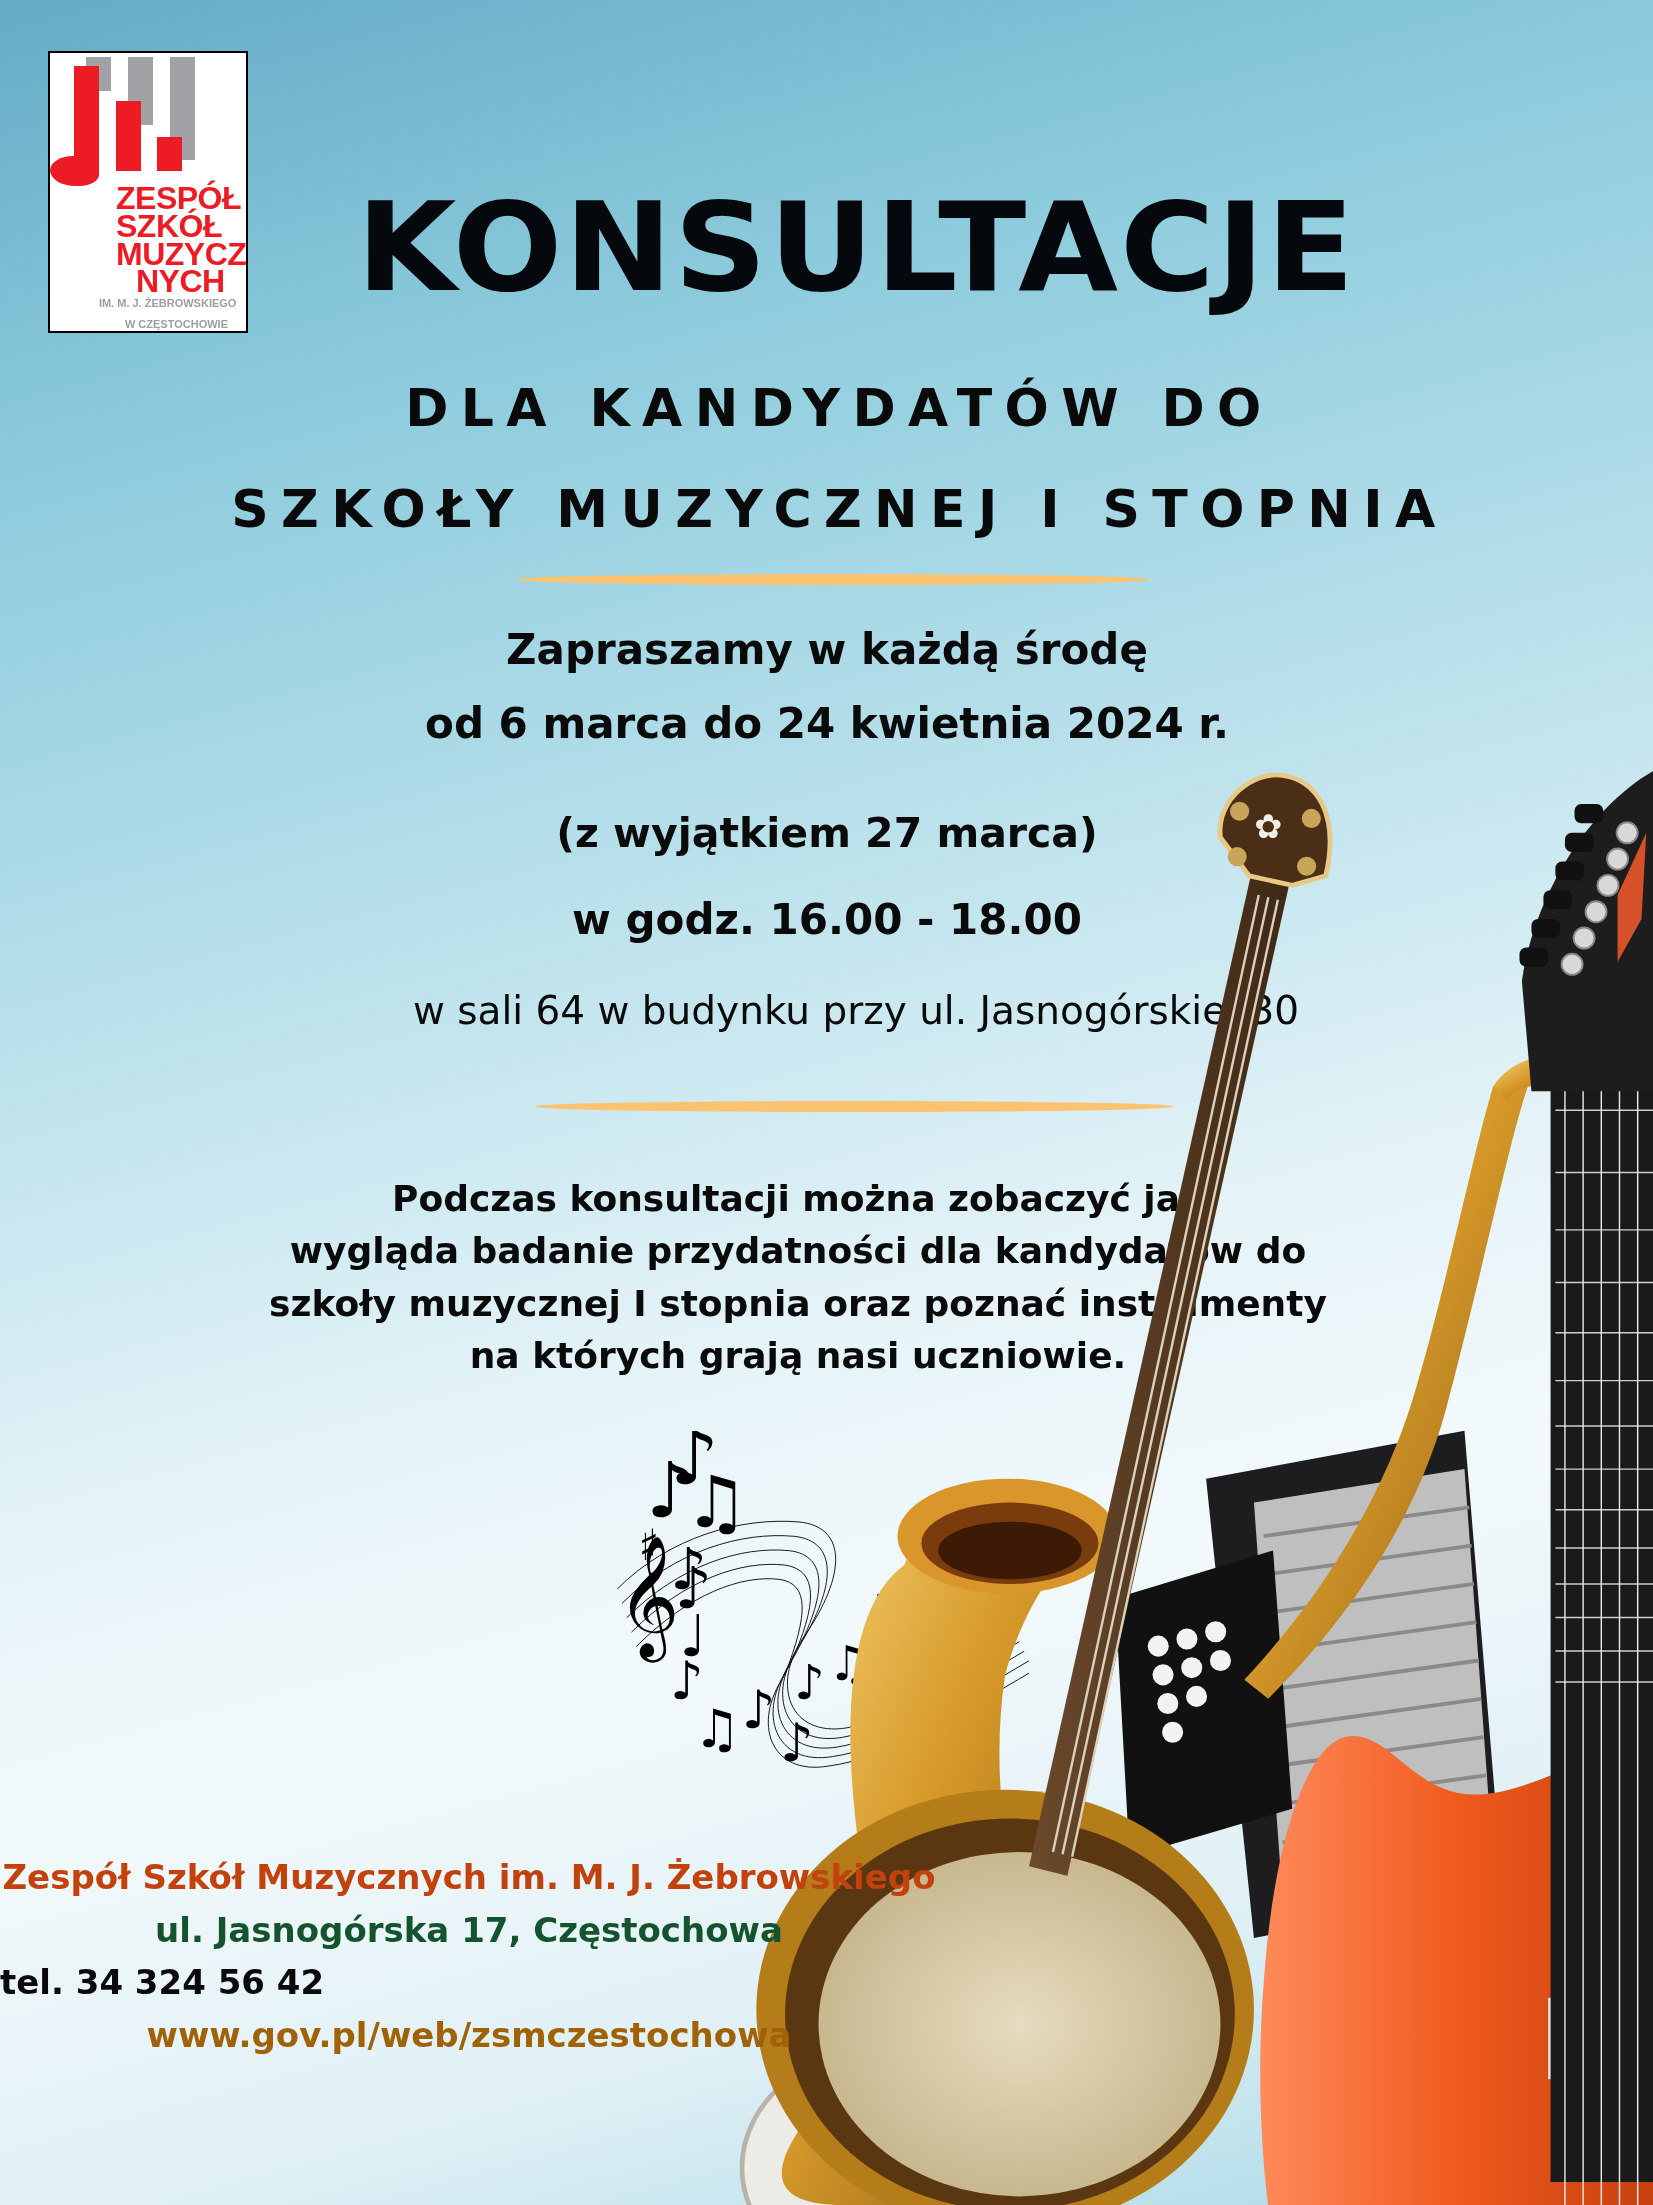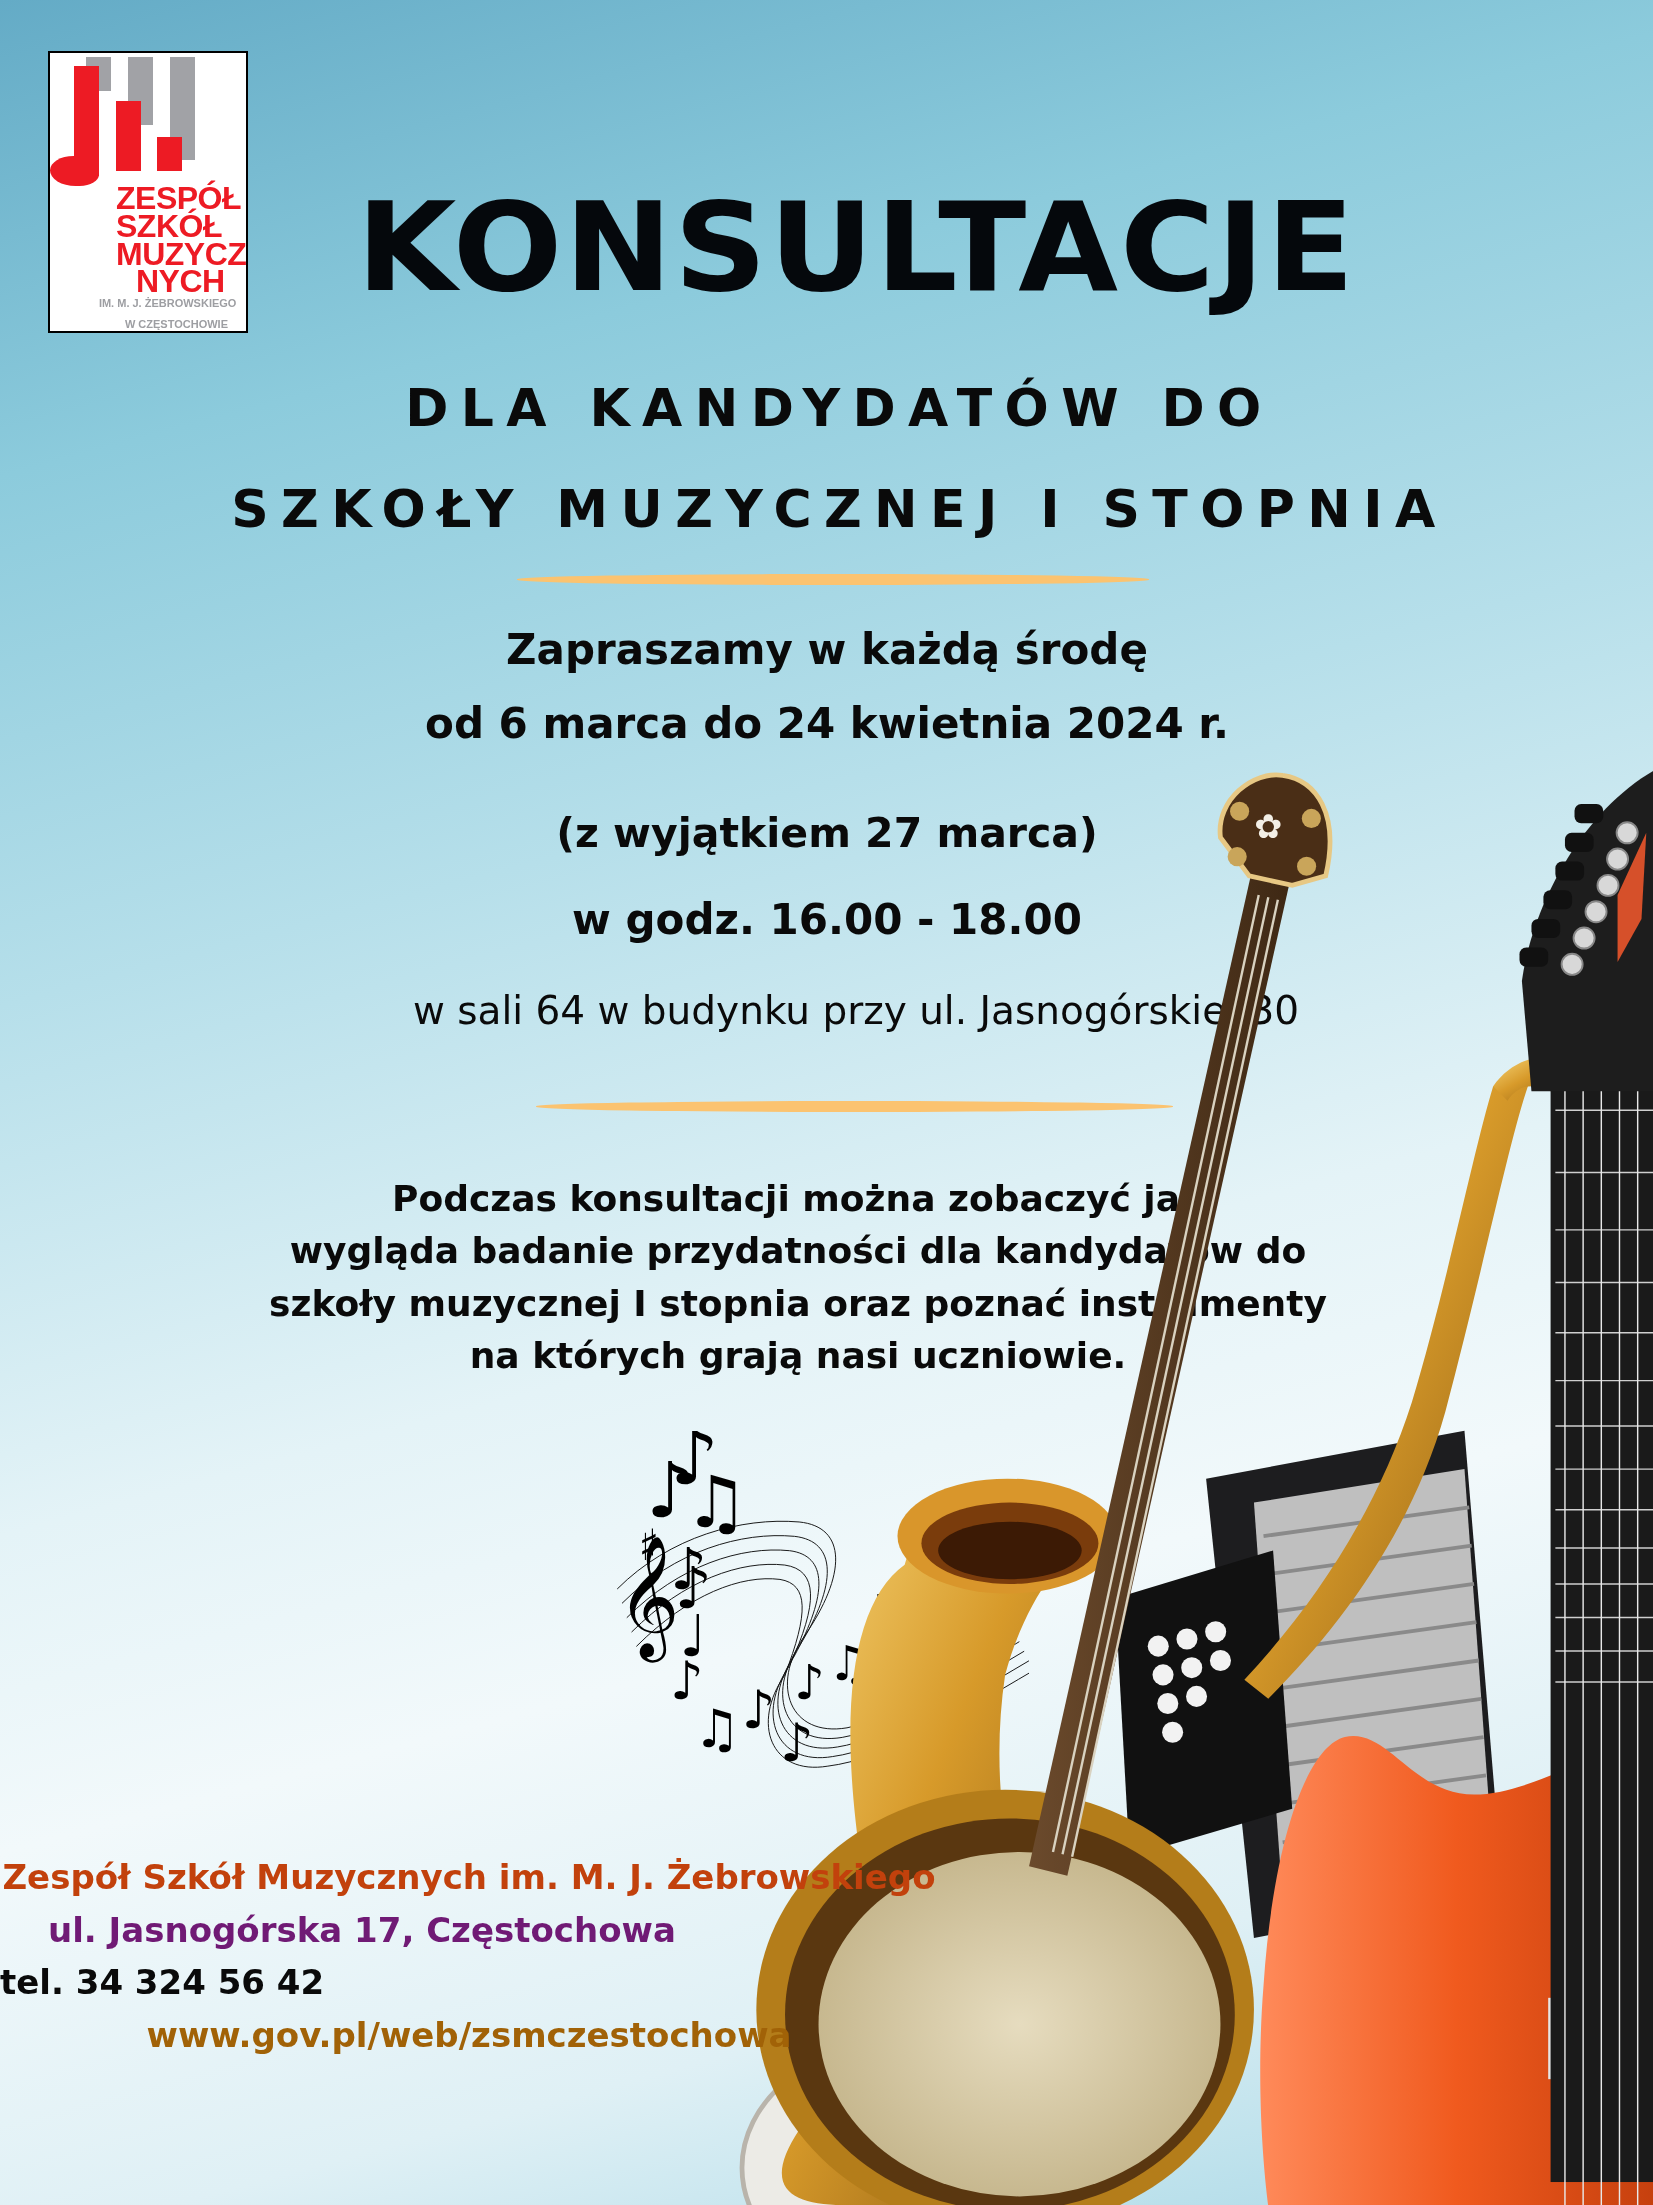--- a/index.html
+++ b/index.html
@@ -234,16 +234,16 @@
         <rect x="1770" y="290" width="60" height="40" rx="14"></rect>
       <rect x="1750" y="350" width="60" height="40" rx="14"></rect>
         <rect x="1725" y="410" width="60" height="40" rx="14"></rect>
       <rect x="1700" y="470" width="60" height="40" rx="14"></rect>
         <rect x="1675" y="530" width="60" height="40" rx="14"></rect>
     </g>
   </g>
 </svg>
 
 <div class="abs foot" style="left:0;width:938px;text-align:center;top:1857px;color:#c2410c;white-space:nowrap;">Zespół Szkół Muzycznych im. M. J. Żebrowskiego</div>
-<div class="abs foot" style="left:0;width:938px;text-align:left;top:1910px;color:#701a75;white-space:nowrap;padding-left:48px;">ul. Jasnogórska 17, Częstochowa</div>
+<div class="abs foot" style="left:0;width:938px;text-align:center;top:1910px;color:#14532d;white-space:nowrap;">ul. Jasnogórska 17, Częstochowa</div>
 <div class="abs foot" style="left:0;width:938px;text-align:left;top:1962px;color:#0a0a0a;white-space:nowrap;">tel. 34 324 56 42</div>
 <div class="abs foot" style="left:0;width:938px;text-align:center;top:2015px;color:#a16207;white-space:nowrap;">www.gov.pl/web/zsmczestochowa</div>
 
 
 </body></html>

